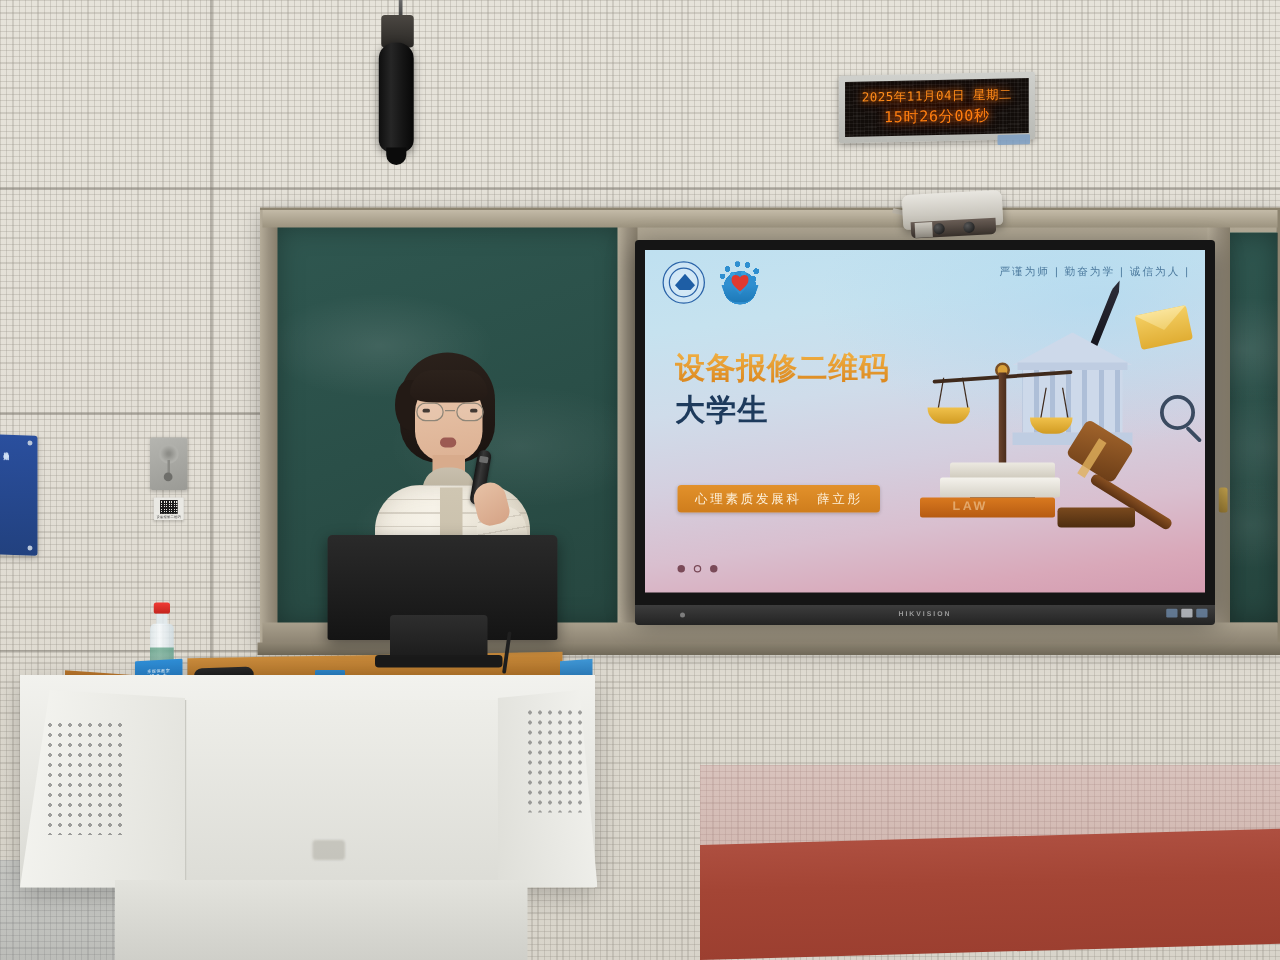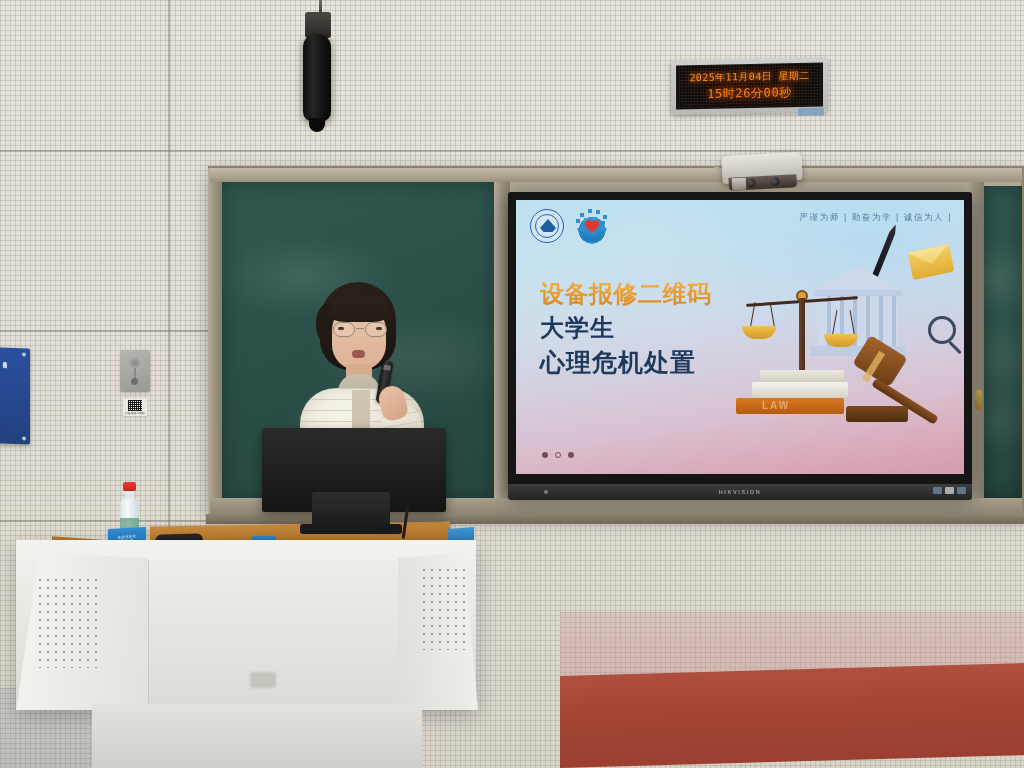--- a/index.html
+++ b/index.html
@@ -739,22 +739,22 @@
         <div class="gavel">
           <div class="handle"></div>
           <div class="head"></div>
           <div class="band"></div>
           <div class="block"></div>
         </div>
       </div>
 
       <div class="ttl1">设备报修二维码</div>
       <div class="ttl2">大学生</div>
-      <div class="ttl3">心理危机处置</div>
-
+
+      <div class="badge">心理素质发展科　薛立彤</div>
 
       <div class="dots">
         <span class="dot"></span>
         <span class="dot open"></span>
         <span class="dot"></span>
       </div>
 
     </div>
   </div>
 

